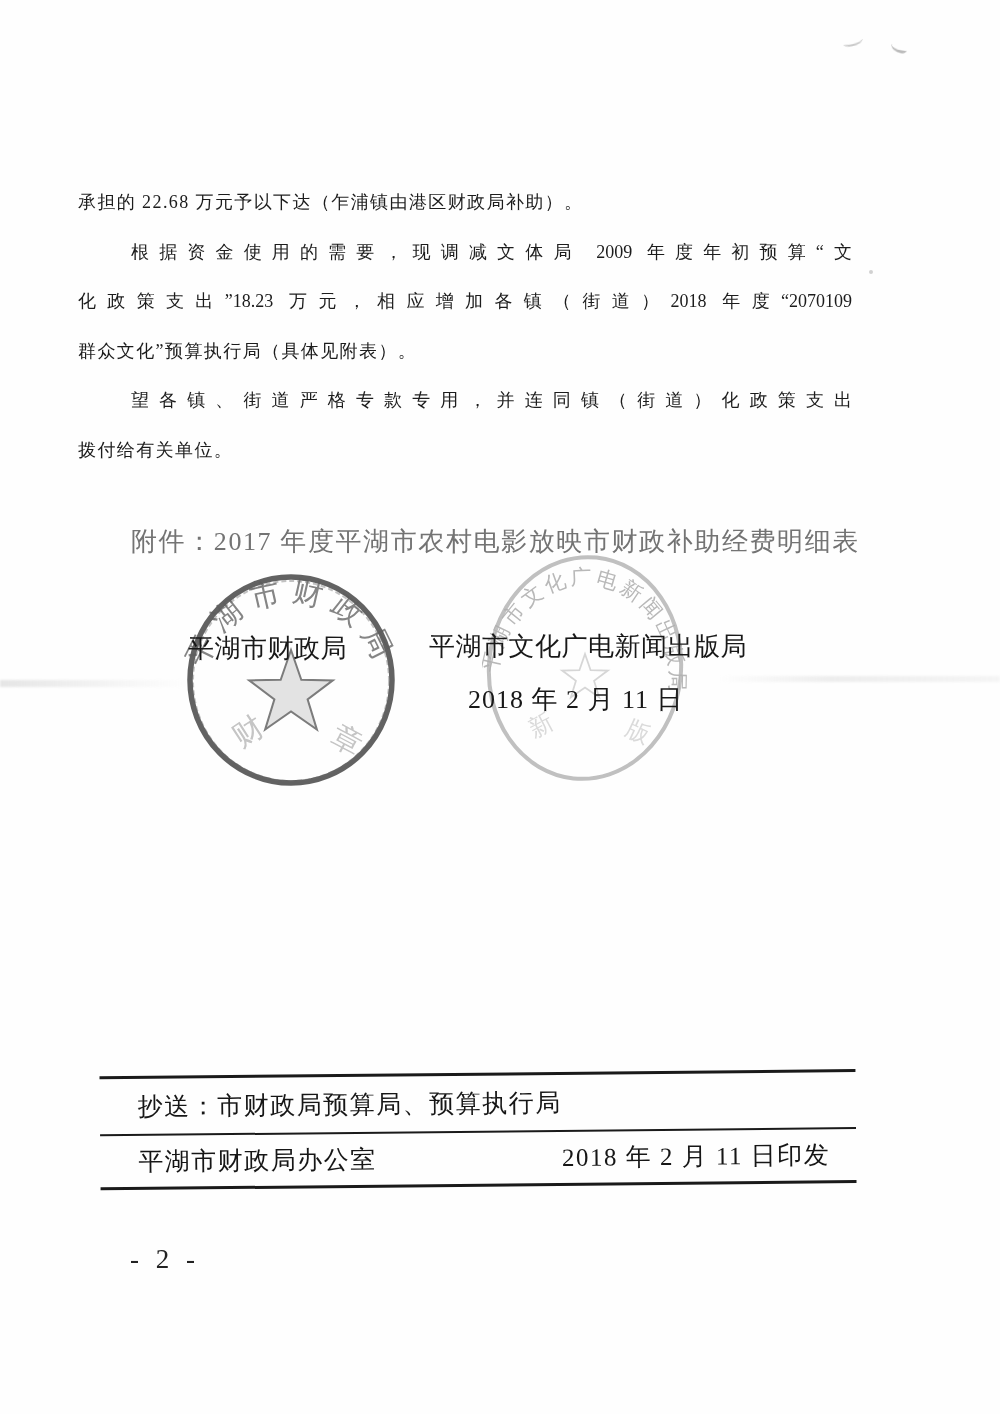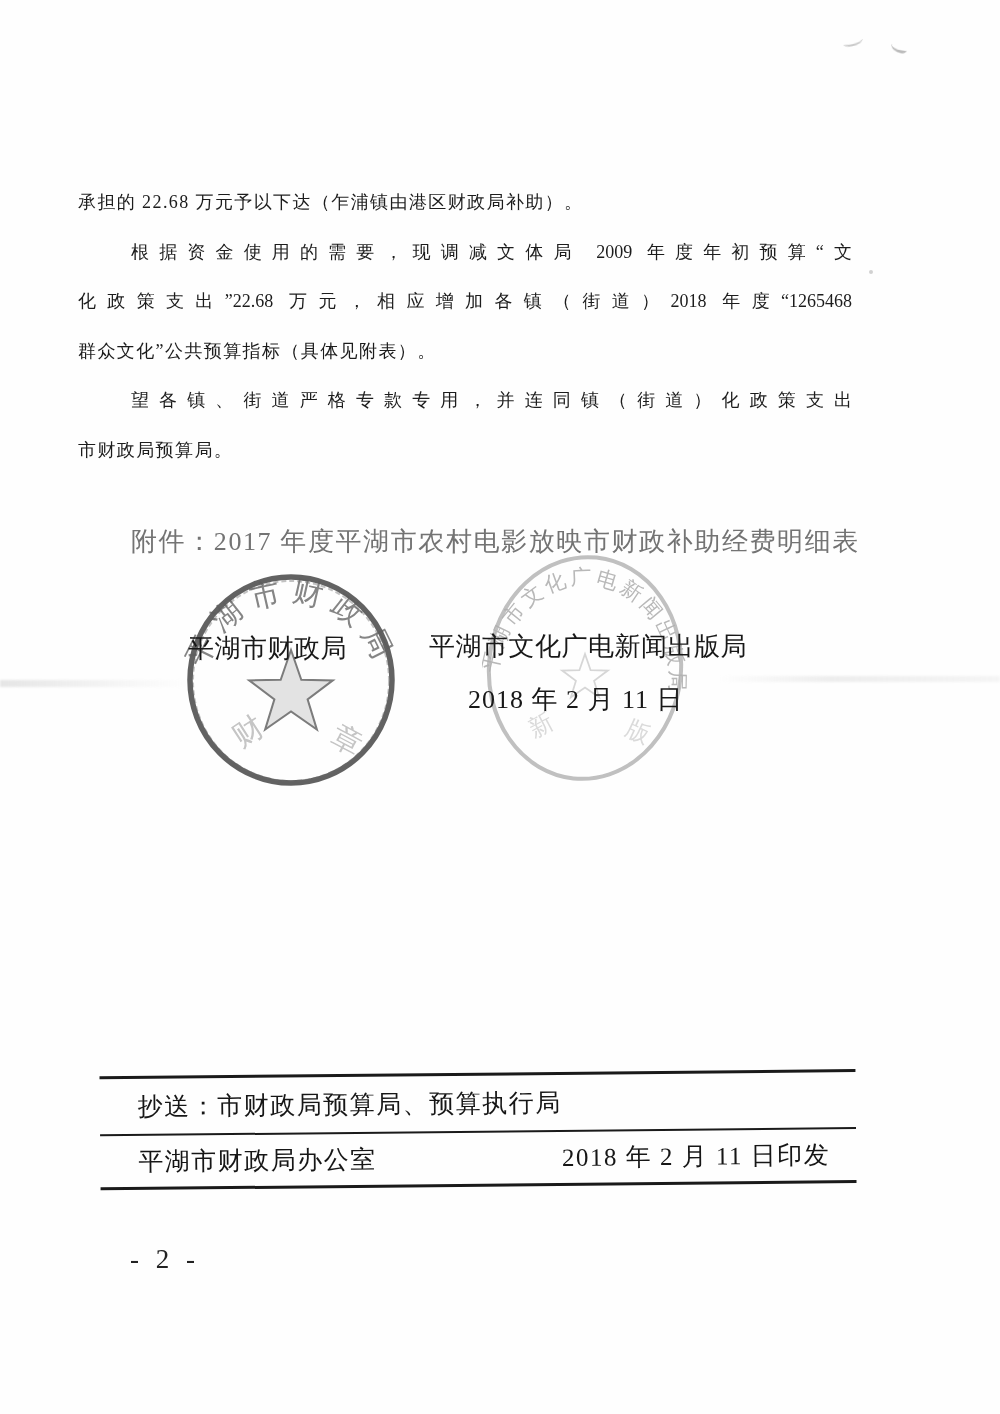--- a/index.html
+++ b/index.html
@@ -76,24 +76,24 @@
 
   <div class="artifact smudge1"></div>
   <div class="artifact smudge2"></div>
   <div class="artifact streak-left"></div>
   <div class="artifact streak-right"></div>
   <div class="artifact speck"></div>
 
   <div class="body-text">
     <div class="b-line">承担的 22.68 万元予以下达（乍浦镇由港区财政局补助）。</div>
     <div class="b-line justify indent">根据资金使用的需要，现调减文体局 2009 年度年初预算“文</div>
-    <div class="b-line justify">化政策支出”22.68 万元，相应增加各镇（街道）2018 年度“1265468</div>
-    <div class="b-line">群众文化”公共预算指标（具体见附表）。</div>
+    <div class="b-line justify">化政策支出”18.23 万元，相应增加各镇（街道）2018 年度“2070109</div>
+    <div class="b-line">群众文化”预算执行局（具体见附表）。</div>
     <div class="b-line justify indent">望各镇、街道严格专款专用，并连同镇（街道）化政策支出</div>
-    <div class="b-line">市财政局预算局。</div>
+    <div class="b-line">拨付给有关单位。</div>
   </div>
 
   <div class="attachment">附件：2017 年度平湖市农村电影放映市财政补助经费明细表</div>
 
   <svg class="seal seal-left" viewBox="0 0 216 216">
     <defs>
       <path id="lsArc" d="M 20,118 A 88,88 0 0 1 196,118" fill="none"></path>
     </defs>
     <ellipse cx="108" cy="108" rx="101" ry="103" fill="none" stroke="#474747" stroke-width="5.5" opacity="0.85"></ellipse>
     <ellipse cx="108" cy="109" rx="98" ry="100" fill="none" stroke="#6a6a6a" stroke-width="2" stroke-dasharray="5 3" opacity="0.4"></ellipse>

